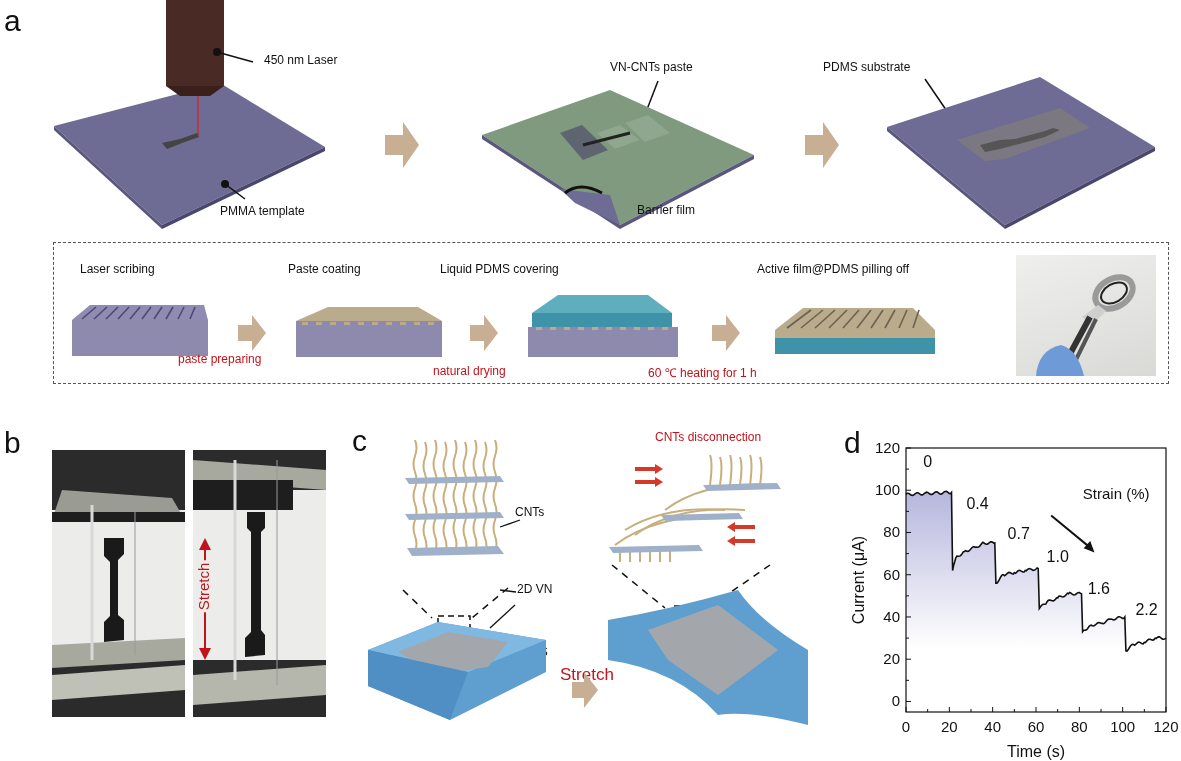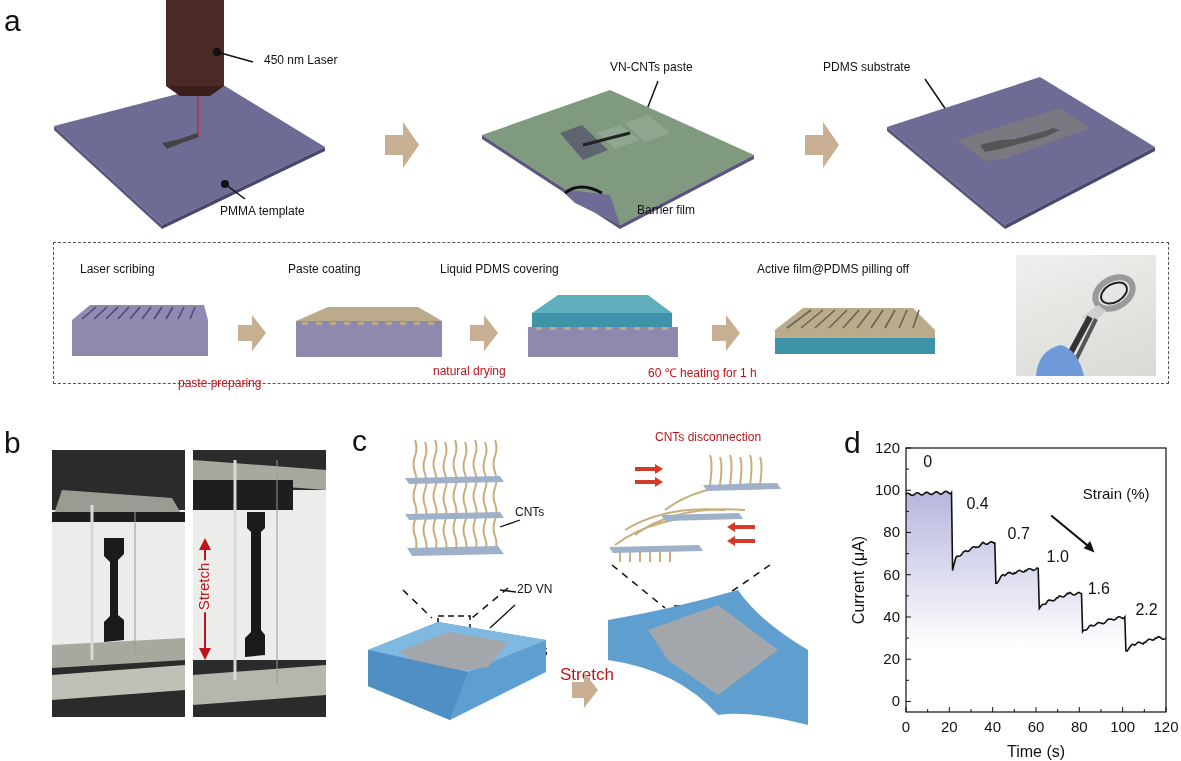--- a/index.html
+++ b/index.html
@@ -165,21 +165,21 @@
   <svg width="140" height="121">
     <ellipse cx="98" cy="38" rx="20" ry="14" fill="none" stroke="#9a9a9a" stroke-width="6" transform="rotate(-30 98 38)"></ellipse>
     <ellipse cx="98" cy="38" rx="14" ry="9" fill="none" stroke="#222" stroke-width="2" transform="rotate(-30 98 38)"></ellipse>
     <polygon points="66,62 82,50 90,56 76,70" fill="#cfcfcf"></polygon>
     <line x1="74" y1="62" x2="42" y2="121" stroke="#333" stroke-width="6"></line>
     <line x1="80" y1="64" x2="52" y2="121" stroke="#555" stroke-width="4"></line>
     <path d="M 20,121 Q 22,95 45,90 Q 62,95 68,121 Z" fill="#6f9ad8"></path>
   </svg>
 </div>
 
-<div class="lbl red" style="left:178px;top:376px;text-align:right;">paste preparing</div>
+<div class="lbl red" style="left:178px;top:352px;text-align:right;">paste preparing</div>
 <div class="lbl red" style="left:433px;top:364px;">natural drying</div>
 <div class="lbl red" style="left:648px;top:364px;">60 ℃ heating for 1 h</div>
 
 <div class="panel-letter" style="left:4px;top:428px;">b</div>
 
 <div class="photo" style="left:52px;top:450px;width:133px;height:267px;background:#ecedeb;">
   <svg width="133" height="267">
     <rect x="0" y="0" width="133" height="60" fill="#2b2b2b"></rect>
     <polygon points="10,40 120,48 133,70 0,70" fill="#9a9c94"></polygon>
     <rect x="0" y="62" width="133" height="10" fill="#1e1e1e"></rect>

